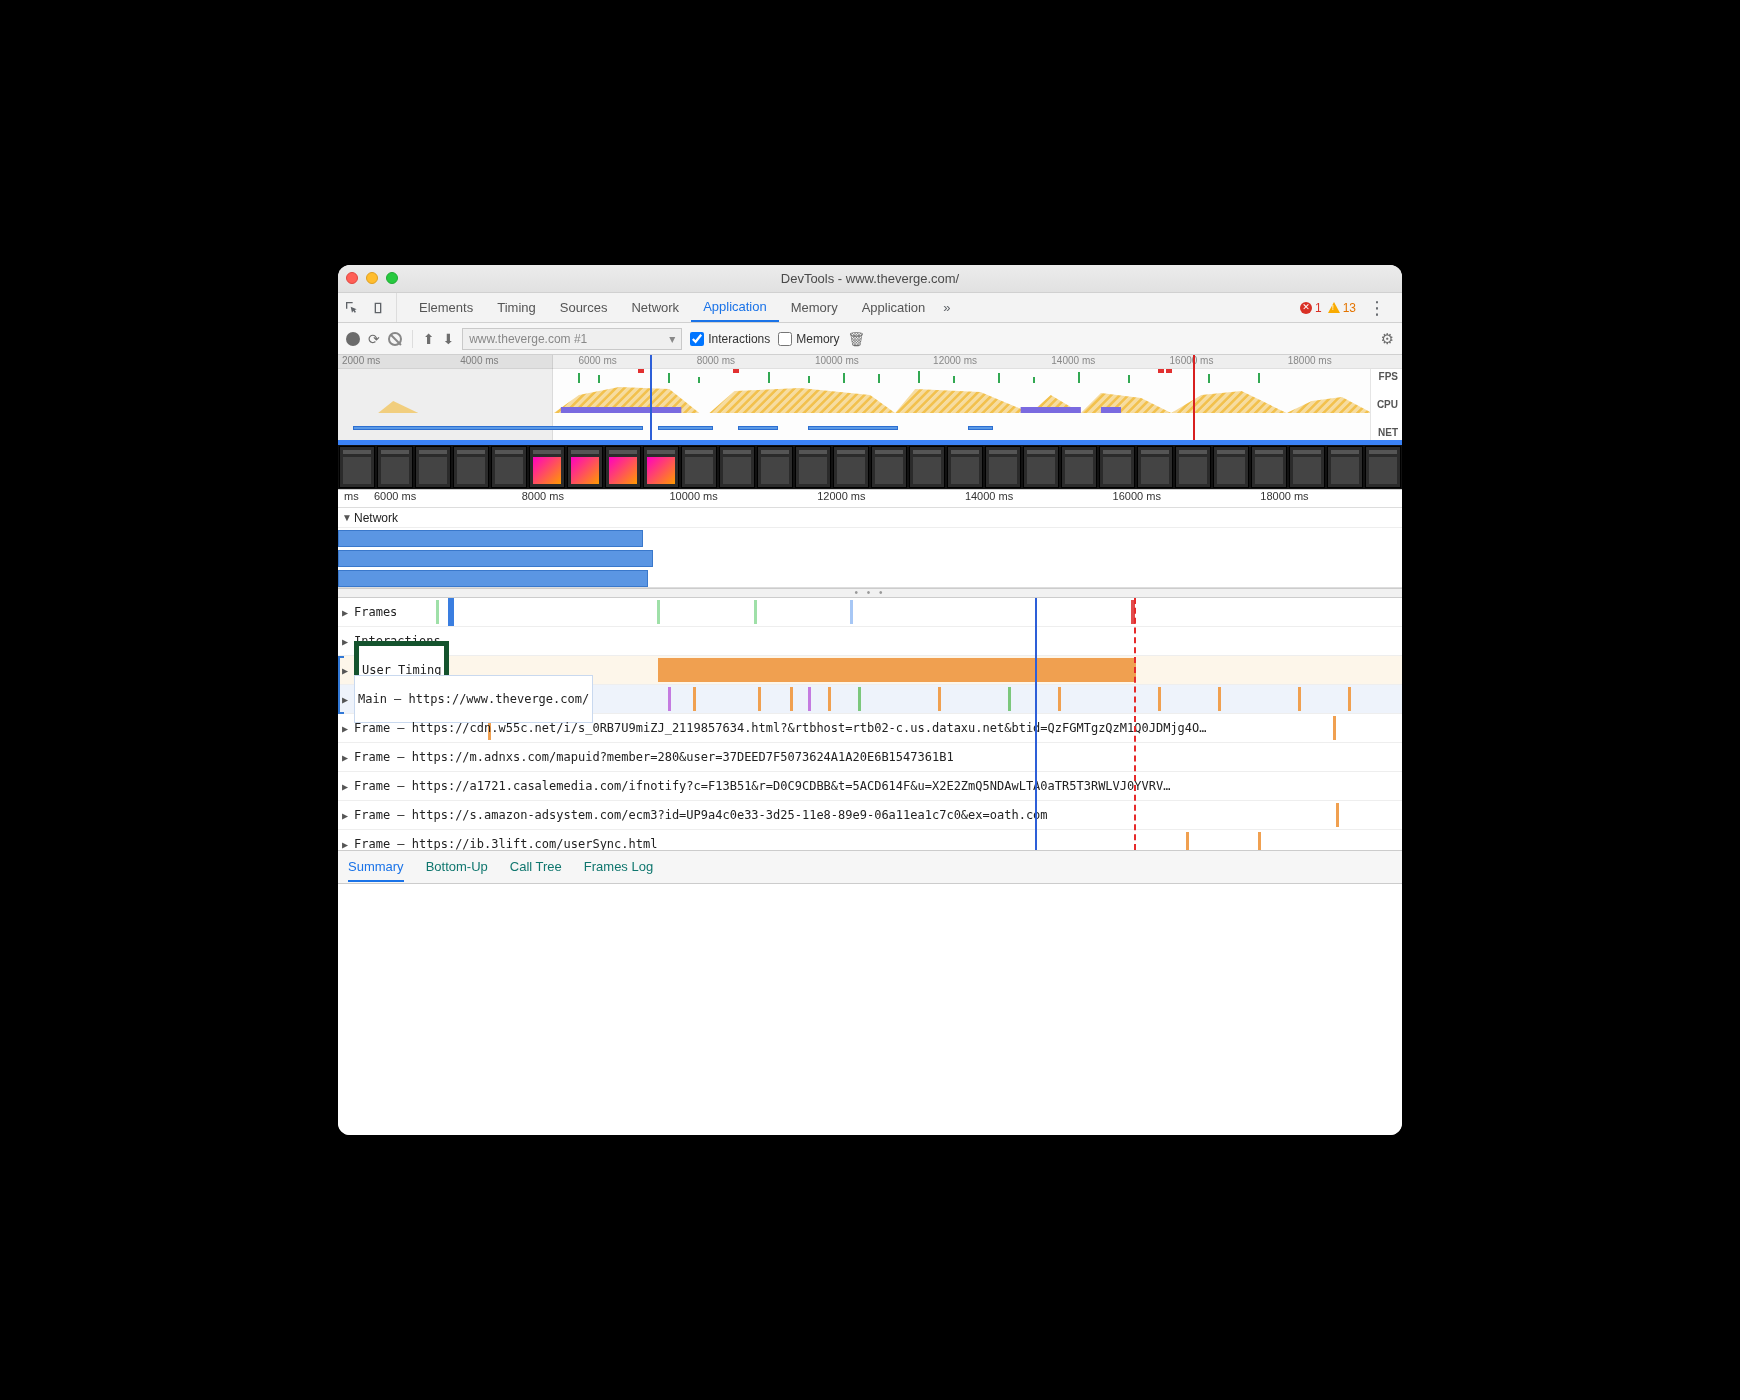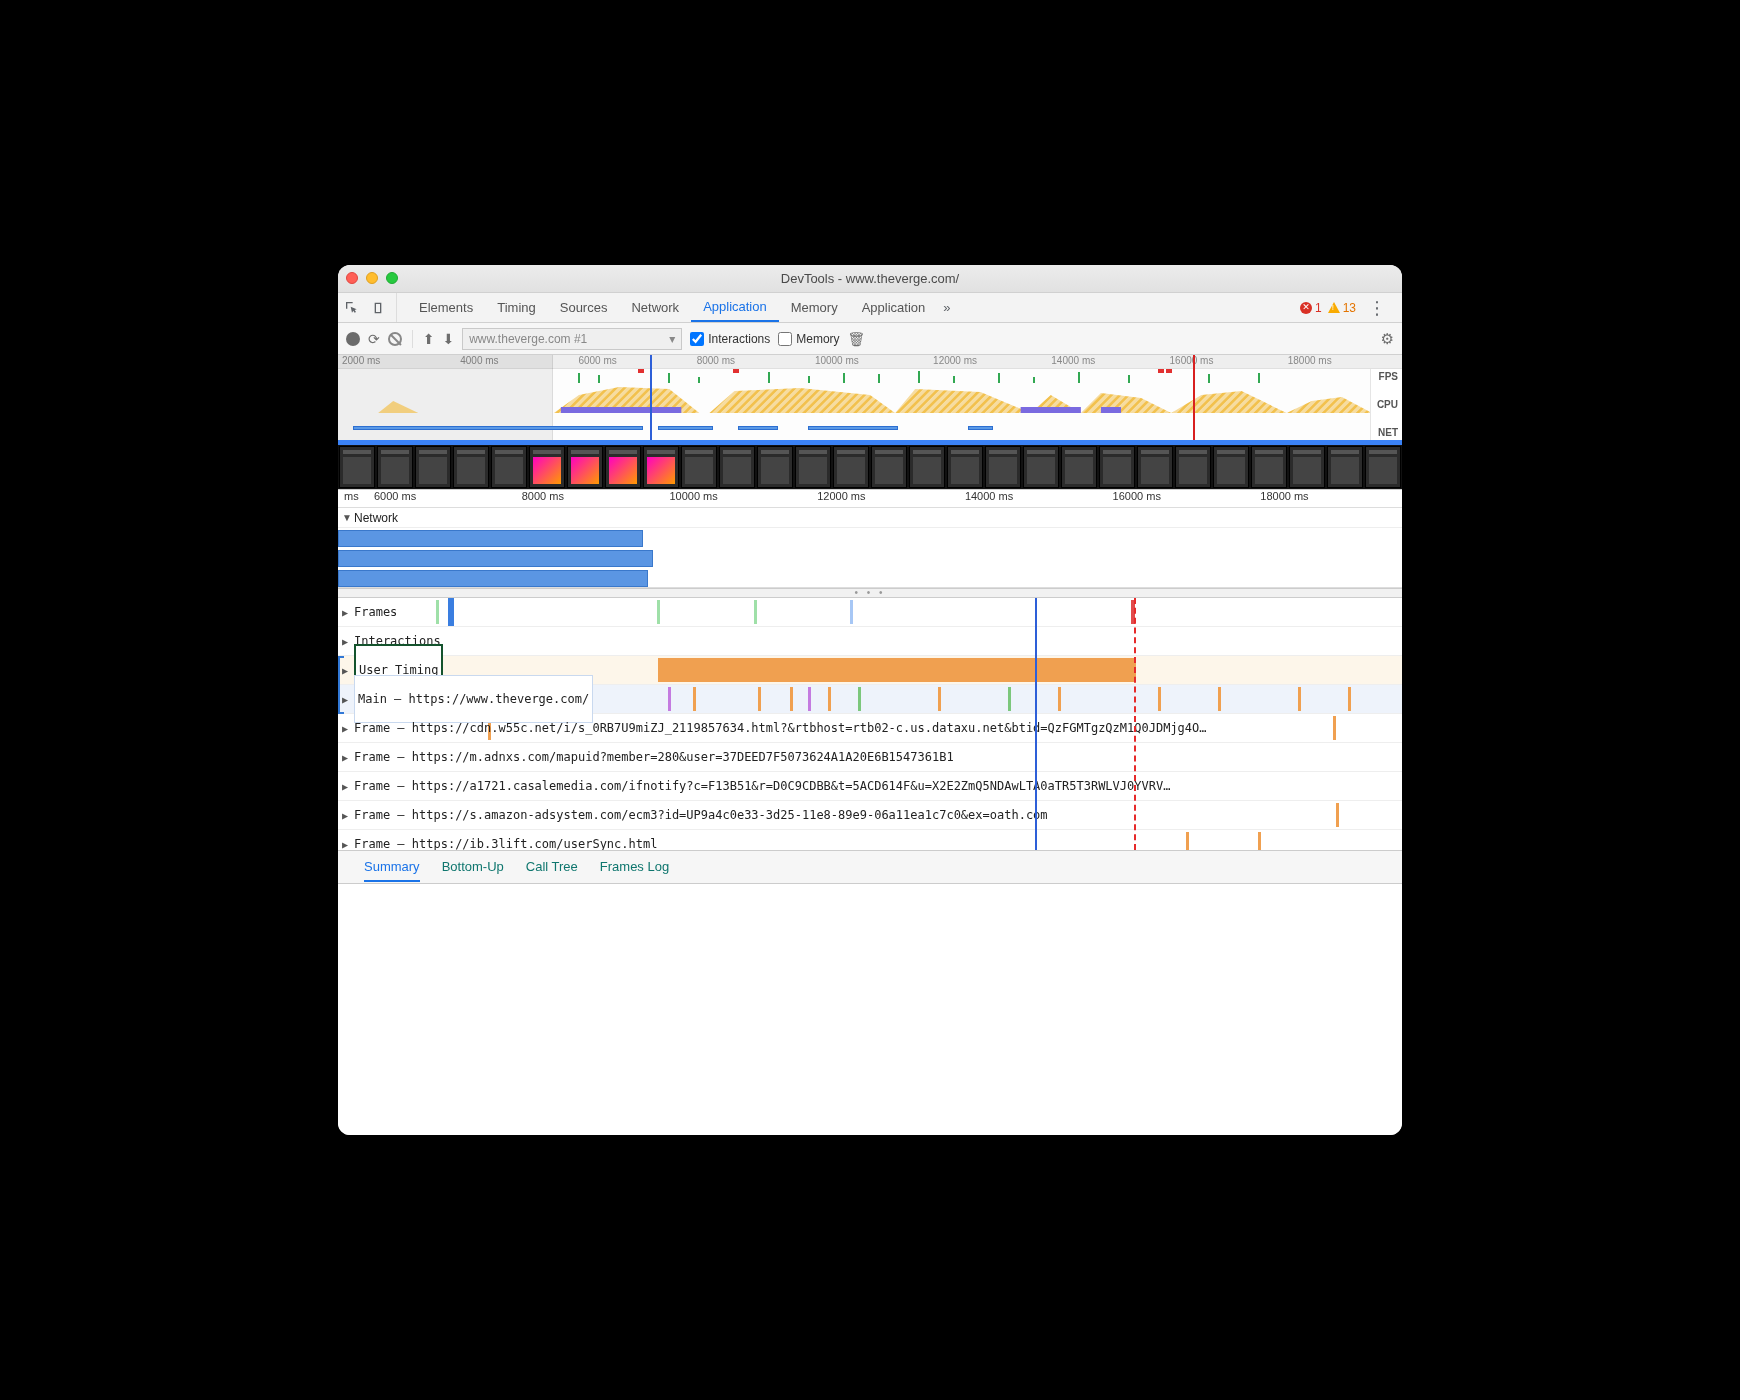--- a/index.html
+++ b/index.html
@@ -113,21 +113,21 @@
   .trow .txt{ position:relative; z-index:2; padding-left:4px; white-space:nowrap; color:#222; display:flex; align-items:center;}
   .trow .bg{ position:absolute; inset:0; z-index:1;}
   .trow.usertiming .bg .ut-bar{ position:absolute; top:2px; bottom:2px; background:#f0a050;}
   .trow .tick{ position:absolute; top:2px; bottom:2px; width:3px; z-index:1;}
   .playhead{ position:absolute; top:0; bottom:0; width:2px; background:#2d5fd8; z-index:5;}
   .redline{ position:absolute; top:0; bottom:0; width:0; z-index:5; border-left:2px dashed #e62a2a;}
   .sel-group{ position:absolute; left:0; top:0; width:6px; height:58px; border:2px solid #3178d6; border-right:none; z-index:4;}
   
   .bottom-tabs{ height:34px; border-top:1px solid #ccc; border-bottom:1px solid #ccc; display:flex; align-items:center; padding:0 10px; gap:22px; font-size:13px; background:#f6f6f6;}
   .bottom-tabs .btab{ color:#0f766e; cursor:pointer; }
-  .bottom-tabs .btab.active{ color:#1a73e8; border-bottom:2px solid #1a73e8; padding-bottom:6px; margin-bottom:-8px;margin-left:16px;}
+  .bottom-tabs .btab.active{ color:#1a73e8; border-bottom:2px solid #1a73e8; padding-bottom:6px; margin-bottom:-8px;}
   .bottom-blank{ flex:1; background:#fff;}
   
   .svg-ico{ width:16px; height:16px; fill:#5f6368;}
   .noop-circle{ width:14px; height:14px; border:2px solid #888; border-radius:50%; position:relative;}
   .noop-circle::after{content:""; position:absolute; left:-1px; top:5px; width:14px; height:2px; background:#888; transform:rotate(45deg);}
   
   .err-glyph{ width:12px; height:12px; background:#d93025; border-radius:50%; display:inline-flex; align-items:center; justify-content:center; color:#fff; font-size:9px; line-height:1;}
   .warn-glyph{ width:0; height:0; border-left:6px solid transparent; border-right:6px solid transparent; border-bottom:11px solid #f9ab00; position:relative; display:inline-block;}
   .warn-glyph::after{content:"!"; position:absolute; left:-2px; top:1px; font-size:8px; color:#fff;}
 </style>
@@ -439,21 +439,21 @@
             <span>Interactions</span>
           </div>
       </div>
 
       <div class="trow usertiming" style="background:#fdf6ea">
         <div class="bg">
             <div class="ut-bar" style="left:320px; right:266px;"></div>
           </div>
         <div class="txt">
             <span class="disclosure">▶</span>
-            <span style="background:#fff;border:2px solid #14532d;padding:17px 3px;">User Timing</span>
+            <span style="background:#fff;border:5px solid #14532d;padding:17px 3px;">User Timing</span>
           </div>
       </div>
 
       <div class="sel-group" style="top:58px;"></div>
 
       <div class="trow" style="background:#eef3fb">
         <div class="bg">
           <div class="tick" style="left:105px;background:#7cc77c"></div>
           <div class="tick" style="left:135px;background:#f0a050"></div>
           <div class="tick" style="left:245px;background:#f0a050"></div>

